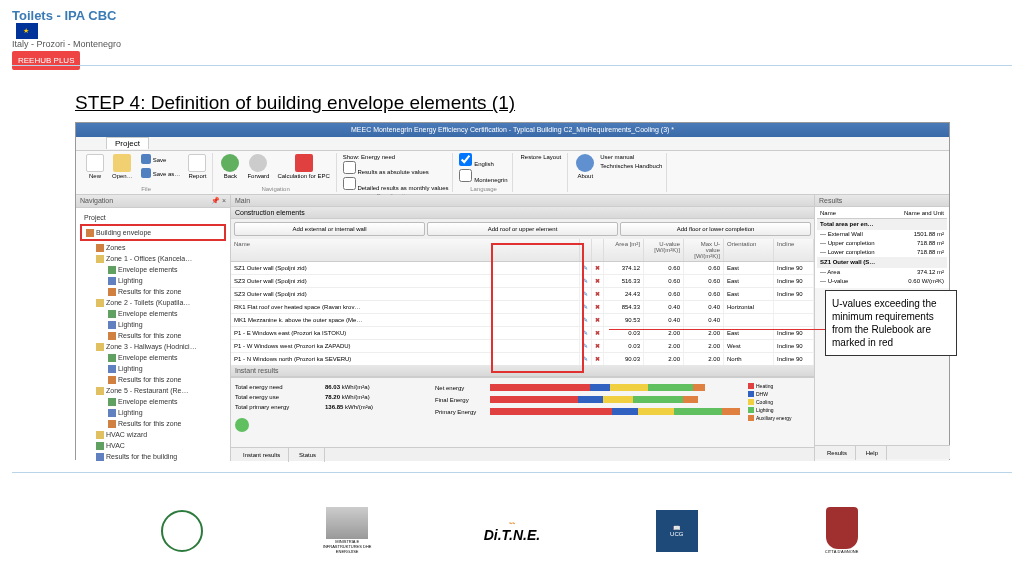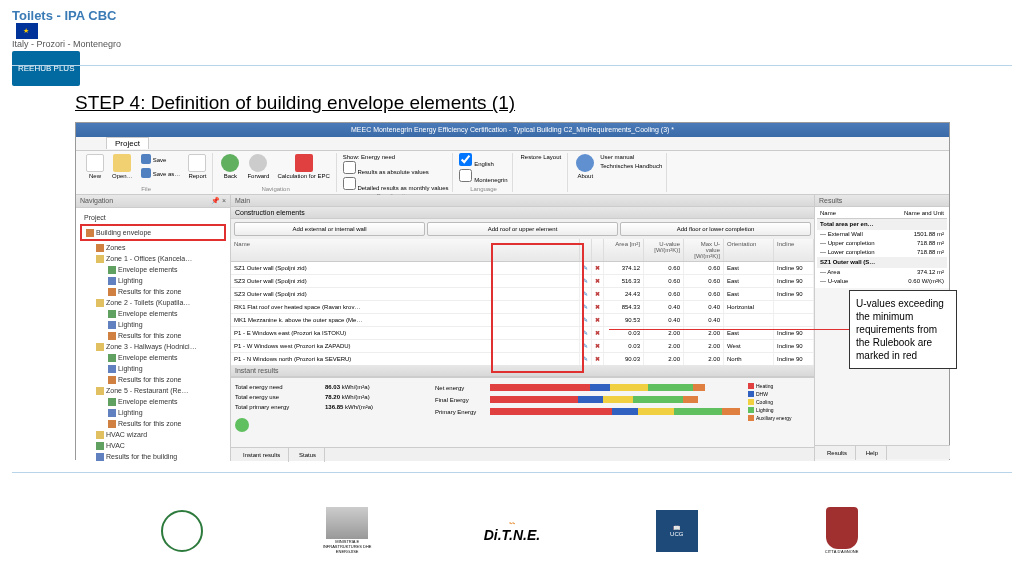--- a/index.html
+++ b/index.html
@@ -1,20 +1,20 @@
 <!DOCTYPE html>
 <html><head>
 <meta charset="utf-8">
 <style>
 *{margin:0;padding:0;box-sizing:border-box;font-family:Arial,sans-serif}
 body{width:1024px;height:576px;background:#fff;position:relative}
 .top-logo{position:absolute;top:8px;left:12px;font-size:10px}
 .top-logo .line1{color:#3b7bb5;font-weight:bold;font-size:13px}
 .top-logo .line2{color:#555;font-size:9px}
-.top-logo .badge{display:inline-block;background:#0369a1;color:#fff;padding:13px 6px;font-size:8px;border-radius:2px;margin-top:2px}
+.top-logo .badge{display:inline-block;background:#ef4444;color:#fff;padding:5px 6px;font-size:8px;border-radius:2px;margin-top:2px}
 .eu-flag{display:inline-block;width:22px;height:16px;background:#003399;vertical-align:top;margin-left:4px;position:relative}
 .eu-flag::after{content:"★";color:#ffcc00;font-size:7px;position:absolute;top:4px;left:7px}
 .hr-top{position:absolute;top:65px;left:12px;right:12px;height:1px;background:#b8d4e8}
 .step-title{position:absolute;top:92px;left:75px;font-size:19px;font-weight:normal;text-decoration:underline;font-family:'Arial Narrow',Arial}
 .app{position:absolute;top:122px;left:75px;width:875px;height:338px;background:#e8eef4;border:1px solid #999;font-size:8px}
 .app-titlebar{height:14px;background:linear-gradient(#4a7ab8,#3a6aa8);color:#fff;font-size:7px;line-height:14px;text-align:center}
 .app-tabs{height:14px;background:#f5f5f5;border-bottom:1px solid #ccc;padding-left:30px}
 .app-tab{display:inline-block;padding:1px 8px;font-size:8px;background:#fff;border:1px solid #ccc;border-bottom:none}
 .ribbon{height:44px;background:#f8f8f8;border-bottom:1px solid #ccc;display:flex;padding:2px 4px;gap:2px}
 .ribbon-group{border-right:1px solid #ddd;padding:0 4px;display:flex;flex-direction:column;justify-content:space-between}
@@ -67,21 +67,21 @@
 .bar-seg{height:100%}
 .ir-legend{width:70px;font-size:5px;line-height:8px;padding:4px}
 .leg-item{display:flex;align-items:center;gap:2px}
 .leg-sw{width:6px;height:6px}
 .ir-tabs{height:14px;background:#f0f0f0;border-top:1px solid #ccc;font-size:6px;padding-left:4px;line-height:14px}
 .ir-tab{display:inline-block;padding:0 8px;border-right:1px solid #ccc}
 .results-panel{width:135px;background:#f5f5f5;border-left:1px solid #ccc}
 .results-body{background:#fff;padding:2px;font-size:6px;line-height:9px}
 .res-item{display:flex;justify-content:space-between;padding:0 3px}
 .res-group{font-weight:bold;background:#f0f0f0;padding:1px 3px}
-.callout{position:absolute;top:290px;right:67px;width:108px;border:1px solid #333;background:#fff;padding:6px;font-size:10px;line-height:13px;z-index:10}
+.callout{position:absolute;top:290px;right:67px;width:132px;border:1px solid #333;background:#fff;padding:6px;font-size:10px;line-height:13px;z-index:10}
 .callout-line{position:absolute;top:329px;right:175px;width:240px;height:1px;background:#e03030;z-index:9}
 .hr-bottom{position:absolute;top:472px;left:12px;right:12px;height:1px;background:#b8d4e8}
 .footer-logos{position:absolute;bottom:18px;left:0;right:0;display:flex;justify-content:space-around;align-items:center;padding:0 100px}
 .footer-logo{width:55px;height:55px;display:flex;flex-direction:column;align-items:center;justify-content:center;font-size:6px;text-align:center}
 .logo-circle{width:42px;height:42px;border-radius:50%;border:2px solid #2d7a3d}
 .logo-building{width:42px;height:32px;background:linear-gradient(#ccc,#999)}
 .logo-ditne{font-size:14px;font-weight:bold;font-style:italic}
 .logo-ditne-wing{color:#e68a2e}
 .logo-ucg{width:42px;height:42px;background:#1e4a7a;color:#fff;display:flex;flex-direction:column;align-items:center;justify-content:center}
 .logo-shield{width:32px;height:42px;background:#a03030;border-radius:4px 4px 12px 12px}

